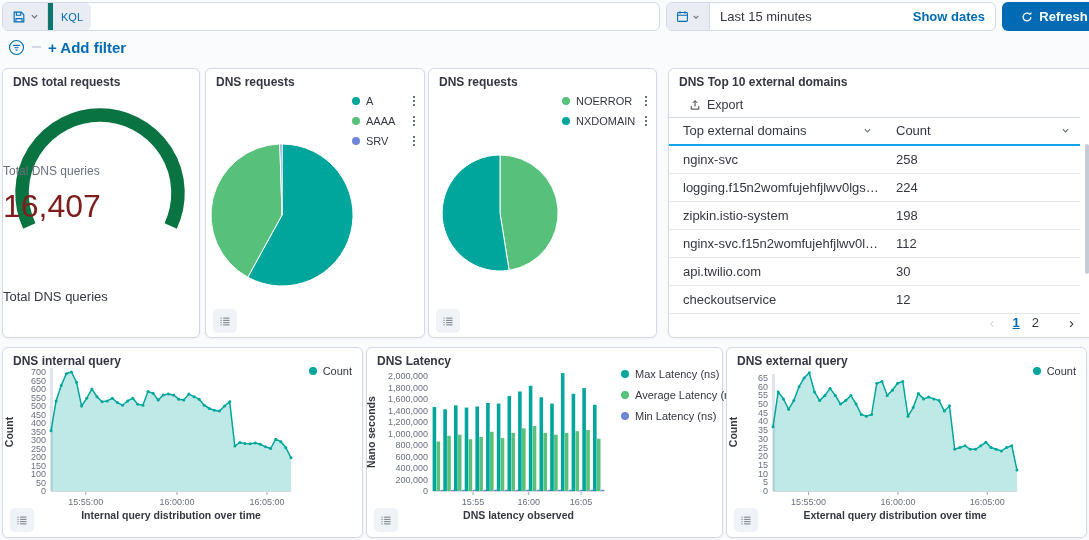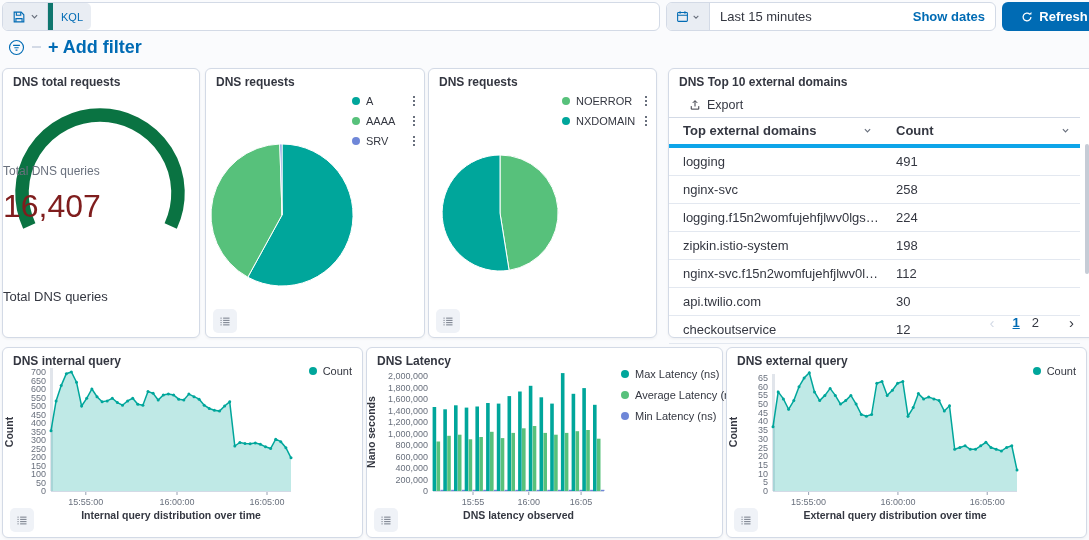--- a/index.html
+++ b/index.html
@@ -19,21 +19,21 @@
     border:1px solid #d3dae6;border-radius:6px;background:#fff;box-sizing:border-box}
   .cal-group{width:42px;background:#e9edf3;border-right:1px solid #d3dae6;display:flex;align-items:center;
     justify-content:center;gap:3px;border-radius:5px 0 0 5px;cursor:pointer}
   .timerange{flex:1;display:flex;align-items:center;padding:0 10px;font-size:13px;color:#343741;cursor:pointer}
   .showdates{display:flex;align-items:center;padding:0 10px;color:#006bb4;font-size:13px;font-weight:600;cursor:pointer}
   .refresh-btn{position:absolute;left:1002px;top:2px;width:105px;height:29px;background:#006bb4;border:none;
     border-radius:6px;color:#fff;font-size:13px;font-weight:700;display:flex;align-items:center;justify-content:center;
     gap:6px;cursor:pointer;font-family:inherit}
   .filter-row{position:absolute;left:8px;top:37px;height:20px;display:flex;align-items:center;gap:7px}
   .filter-dash{width:9px;height:2px;background:#d3dae6}
-  .add-filter{color:#006bb4;font-size:18px;font-weight:600;cursor:pointer;background:none;border:none;font-family:inherit;padding:0}
+  .add-filter{color:#006bb4;font-size:15px;font-weight:600;cursor:pointer;background:none;border:none;font-family:inherit;padding:0}
   
   .panel{position:absolute;background:#fff;border:1px solid #d3dae6;border-radius:6px;box-sizing:border-box;
     box-shadow:0 1px 3px rgba(0,0,0,.05)}
   .ptitle{position:absolute;left:10px;top:6px;font-size:12px;font-weight:700;color:#343741;white-space:nowrap}
   .chartsvg{position:absolute;left:0}
   .tick{font-size:9px;fill:#69707d}
   .axis-title{font-size:10.5px;font-weight:700;fill:#343741}
   
   .legend{position:absolute;display:flex;flex-direction:column;gap:7px}
   .legend-row{display:flex;align-items:center;gap:6px;height:12px}
@@ -45,22 +45,22 @@
     display:flex;align-items:center;justify-content:center;cursor:pointer}
   
   .g-center{position:absolute;left:0;right:0;text-align:left}
   .g-label{top:95px;font-size:12px;color:#69707d}
   .g-value{top:119px;font-size:32px;color:#7f1d1d}
   .g-bottom{top:220px;font-size:13px;font-weight:500;color:#343741}
   
   .export-row{position:absolute;left:14px;top:28px;display:flex;align-items:center;gap:6px;font-size:12.5px;
     color:#343741;cursor:pointer;background:none;border:none;font-family:inherit}
   .dtable{position:absolute;left:0;top:48px;width:411px;border-collapse:collapse;font-size:13px}
-  .dtable th{text-align:left;font-weight:700;color:#343741;padding:5px 0 6px 14px;border-top:1px solid #d3dae6;
-    border-bottom:4px solid #0ea5e9;cursor:pointer}
+  .dtable th{text-align:left;font-weight:400;color:#343741;padding:5px 0 6px 14px;border-top:1px solid #d3dae6;
+    border-bottom:2px solid #0ea5e9;cursor:pointer}
   .dtable th .hwrap{display:flex;align-items:center;justify-content:space-between;padding-right:10px}
   .dtable td{padding:6px 0 6px 14px;border-bottom:1px solid #e3e8f0;color:#343741;white-space:nowrap;overflow:hidden;
     text-overflow:ellipsis;max-width:185px}
   .scrollbar{position:absolute;right:5px;top:75px;width:4px;height:130px;background:#c6ccd6;border-radius:2px;cursor:pointer}
   .pagination{position:absolute;right:14px;top:244px;display:flex;align-items:center;gap:12px;font-size:13px}
   .pg-prev{color:#d3dae6;cursor:default;background:none;border:none;font-size:15px;font-family:inherit}
   .pg-next{color:#343741;cursor:pointer;background:none;border:none;font-size:15px;font-family:inherit}
   .pg-num{cursor:pointer;background:none;border:none;font-size:13px;color:#343741;font-family:inherit;padding:0}
   .pg-num.active{color:#006bb4;font-weight:700;text-decoration:underline}
 </style>
@@ -221,24 +221,20 @@
           <span class="hwrap">
               <span>Count</span>
           <svg width="9" height="9" viewBox="0 0 12 12" fill="none" stroke="#69707d" stroke-width="1.5">
                 <path d="M2.5 4.2 6 7.8l3.5-3.6"></path>
               </svg>
             </span>
         </th>
       </tr>
     </thead>
     <tbody>
-        <tr>
-          <td>logging</td>
-          <td>491</td>
-        </tr>
         <tr>
           <td>nginx-svc</td>
           <td>258</td>
         </tr>
         <tr>
           <td>logging.f15n2womfujehfjlwv0lgs3nog....</td>
           <td>224</td>
         </tr>
         <tr>
           <td>zipkin.istio-system</td>

